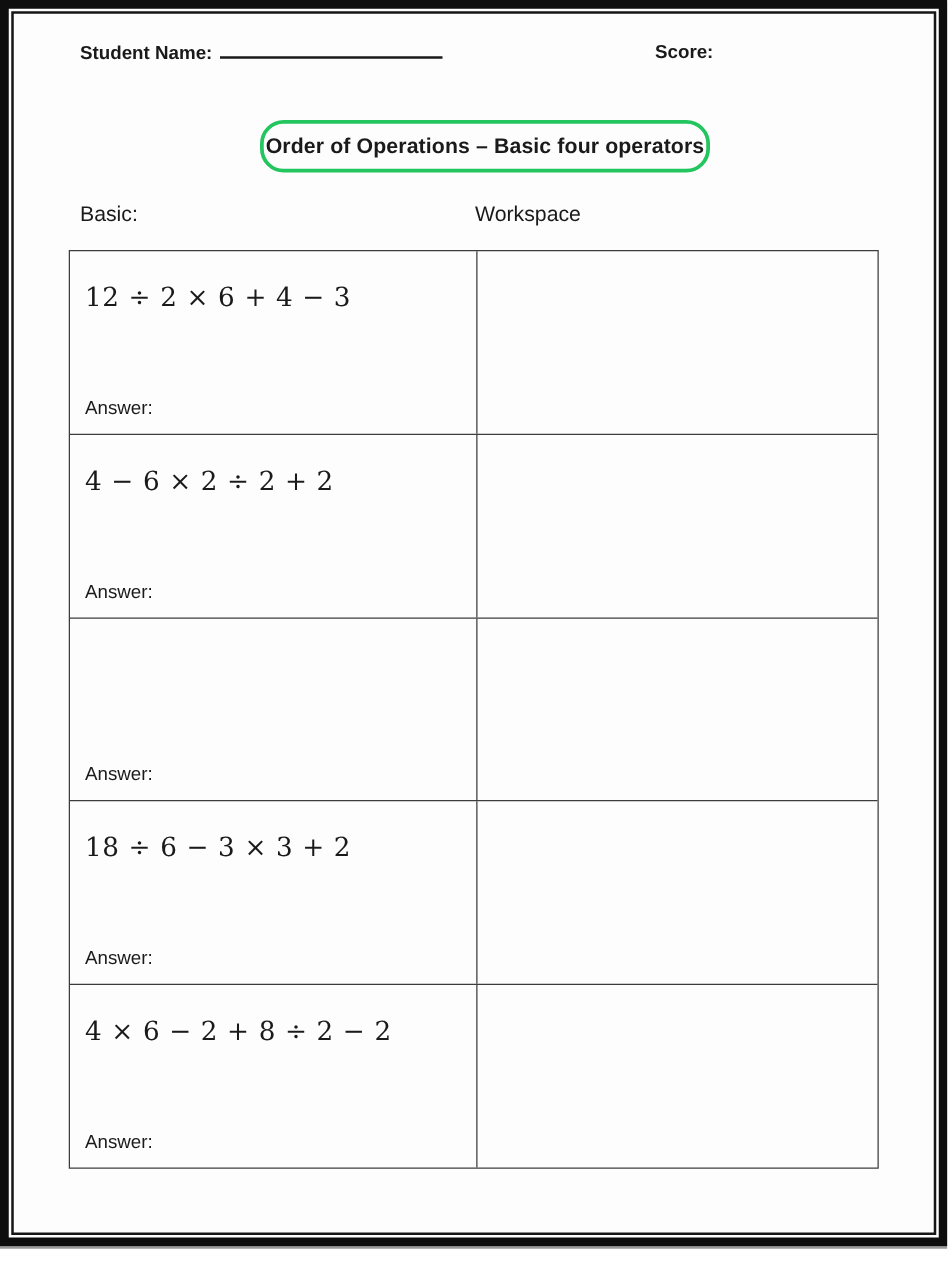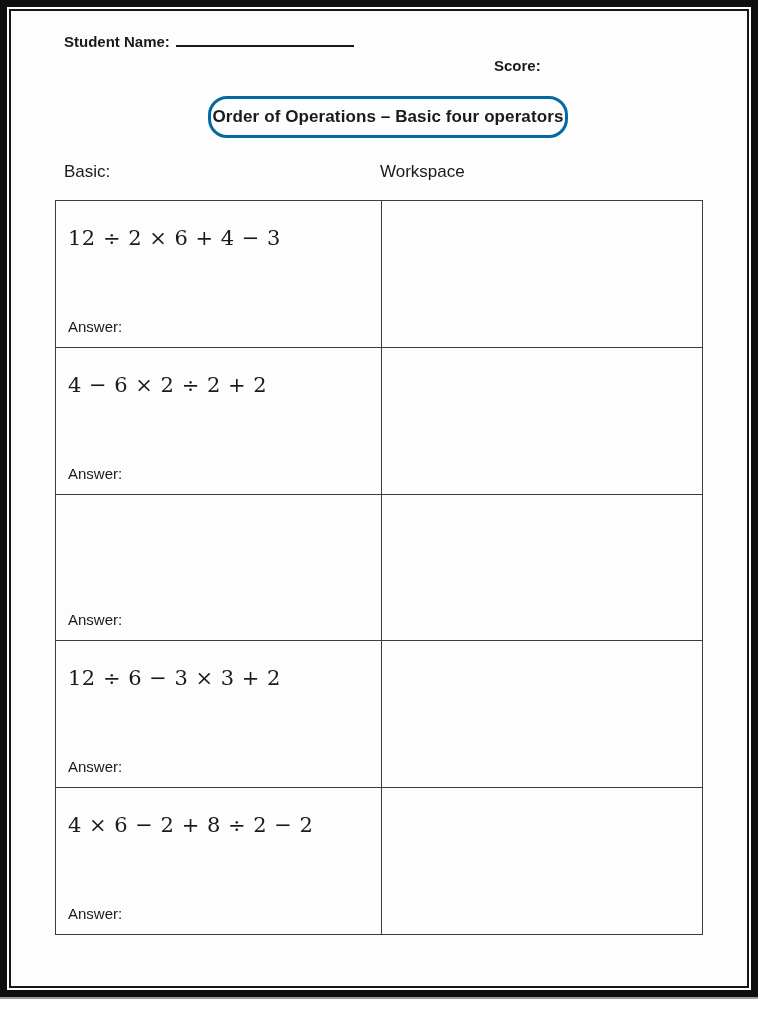--- a/index.html
+++ b/index.html
@@ -41,31 +41,30 @@
   .name-blank {
     display: inline-block;
     width: 178px;
     height: 14px;
     margin-left: 6px;
     border-bottom: 2px solid #1a1a1a;
     vertical-align: baseline;
   }
   .score-label {
     position: absolute;
-    left: 494px; top: 33px;
+    left: 524px; top: 33px;
     font-size: 15px;
     font-weight: bold;
-    margin-top: 24px;
   }
   
   .title-box {
     position: absolute;
     left: 208px; top: 96px;
     width: 360px; height: 42px;
-    border: 3px solid #0369a1;
+    border: 3px solid #22c55e;
     border-radius: 19px;
     background: #fdfdfd;
     display: flex;
     align-items: center;
     justify-content: center;
   }
   .title-text {
     font-size: 17px;
     font-weight: bold;
     letter-spacing: 0.1px;
@@ -173,21 +172,21 @@
 
     <div class="problem-row">
       <div class="cell-solve">
         <div class="answer-label">Answer:</div>
       </div>
       <div class="cell-workspace"></div>
     </div>
 
     <div class="problem-row">
       <div class="cell-solve">
-        <div class="expression">12 ÷ 6 − 3 × 3 + 2</div>
+        <div class="expression">18 ÷ 6 − 3 × 3 + 2</div>
         <div class="answer-label">Answer:</div>
       </div>
       <div class="cell-workspace"></div>
     </div>
 
     <div class="problem-row">
       <div class="cell-solve">
         <div class="expression">4 × 6 − 2 + 8 ÷ 2 − 2</div>
         <div class="answer-label">Answer:</div>
       </div>

